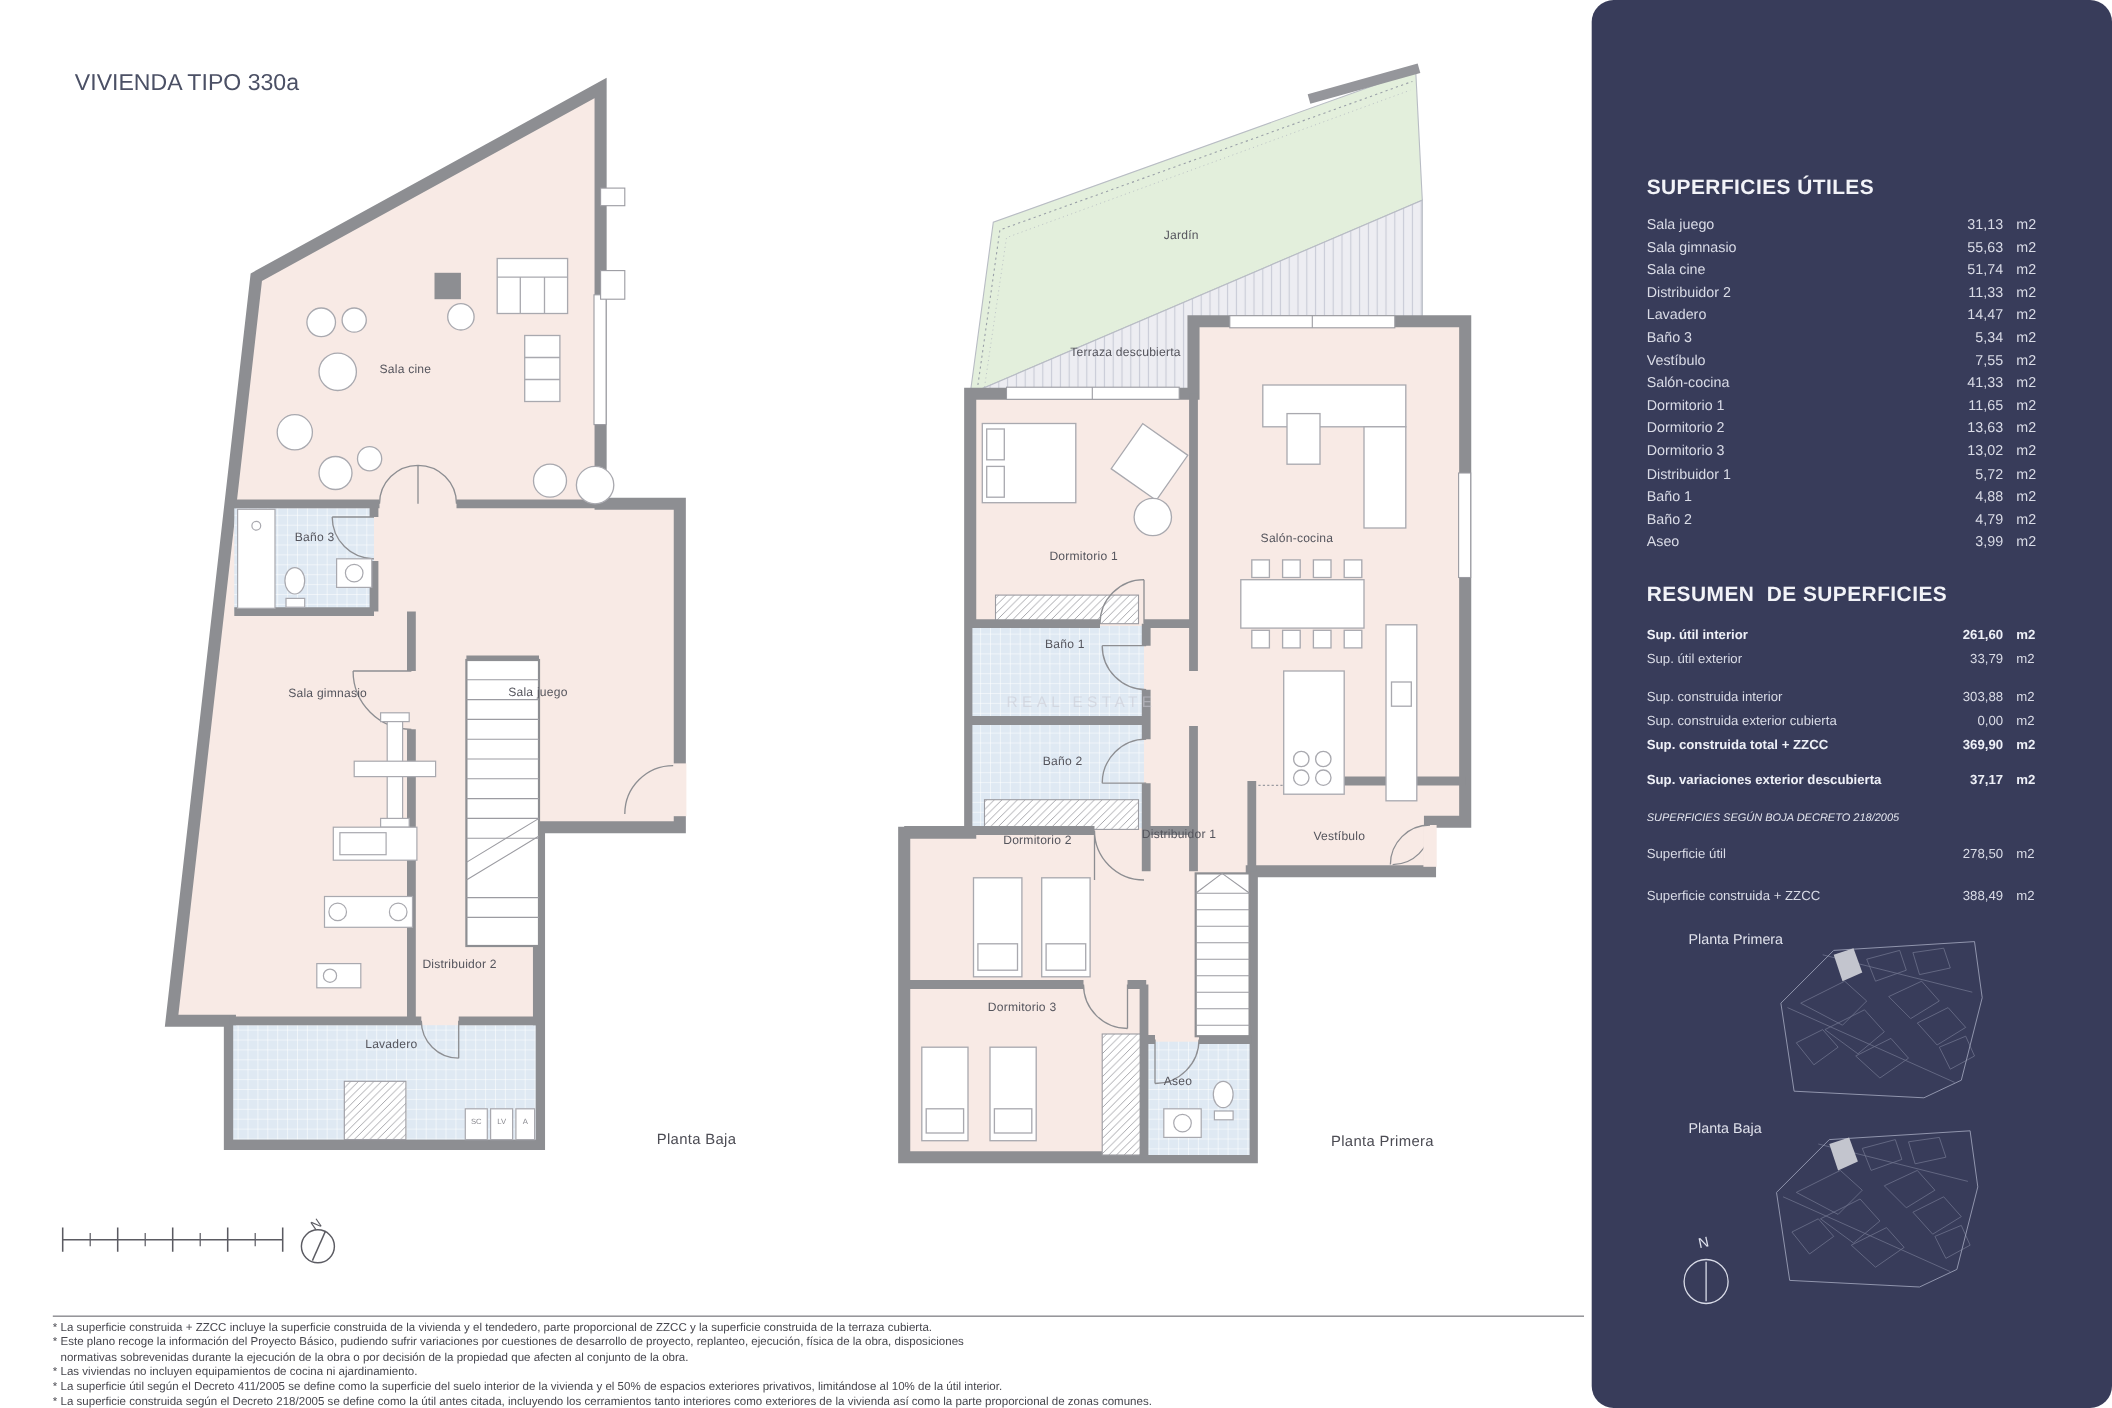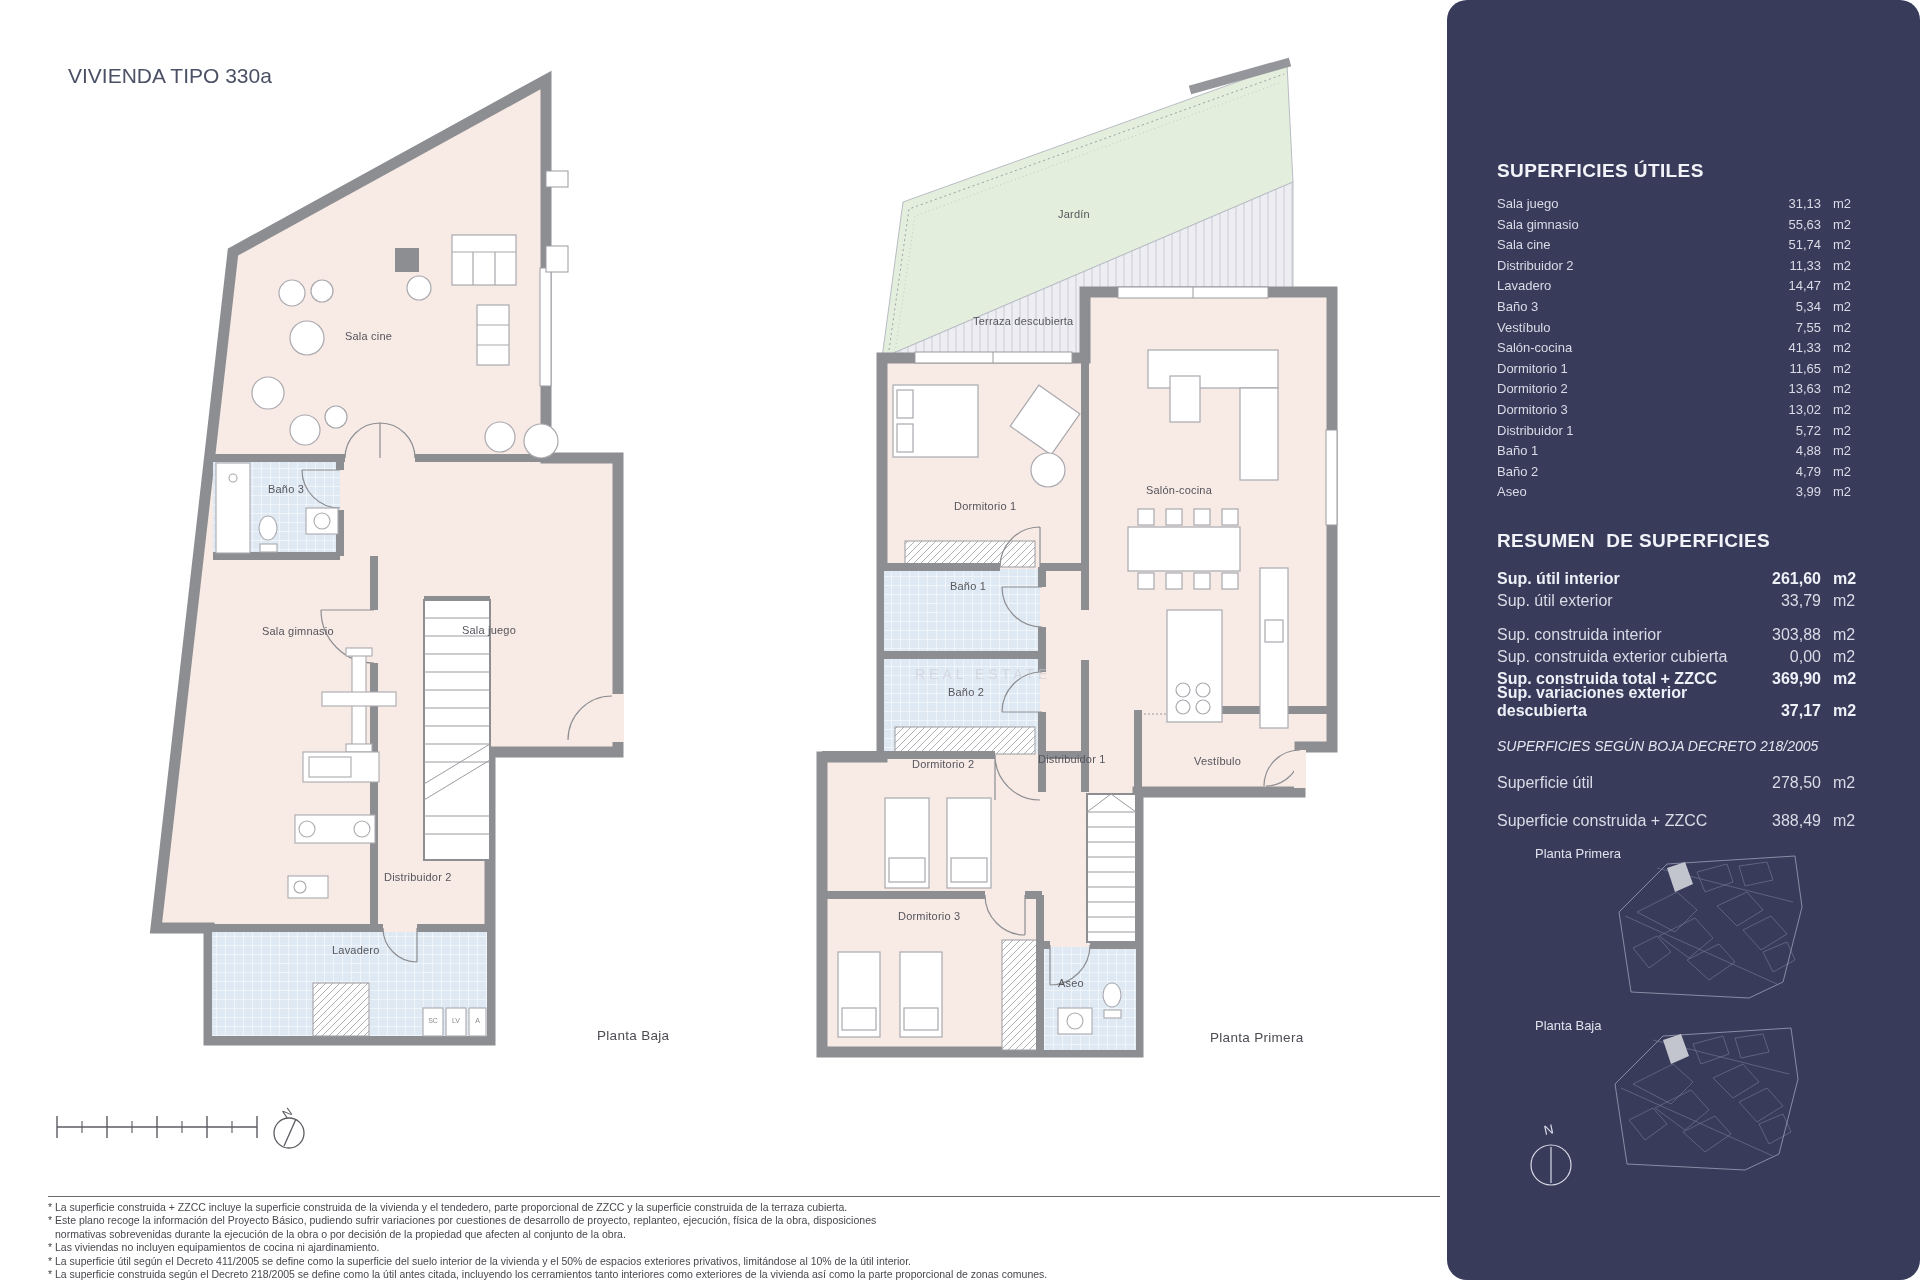--- a/index.html
+++ b/index.html
@@ -7,41 +7,41 @@
         font-family:"Liberation Sans",sans-serif;}
   
   .title{position:absolute;left:68px;top:26px;font-size:28px;font-weight:bold;
          color:#3d4156;letter-spacing:.5px;white-space:pre;}
   .subtitle{position:absolute;left:68px;top:64px;font-size:21px;color:#4b5065;white-space:pre;}
   
   .plansvg{position:absolute;left:0;top:0;}
   .roomlabel{position:absolute;font-size:11px;color:#55555d;letter-spacing:.2px;white-space:nowrap;}
   .applabel{position:absolute;font-size:7px;color:#8a8a90;text-align:center;}
   .caption{position:absolute;font-size:13.5px;color:#4c4c54;letter-spacing:.3px;white-space:nowrap;}
-  .watermark{position:absolute;left:915px;top:666px;font-size:14px;letter-spacing:4px;
+  .watermark{position:absolute;left:915px;top:630px;font-size:14px;letter-spacing:4px;
              color:#c9c9d2;opacity:.55;white-space:nowrap;}
   .north-main{position:absolute;left:283px;top:1106px;font-size:12px;color:#5b5b62;
               transform:rotate(-35deg);}
   
   .sidebar{position:absolute;left:1447px;top:0;width:473px;height:1280px;background:#383c5a;
            color:#d9dbe6;border-radius:20px;}
   .sidebar h2{font-size:19px;font-weight:bold;color:#f2f3f8;margin:0 0 14px 0;
               letter-spacing:.4px;white-space:pre;}
   .sidebar .sec{position:absolute;left:50px;width:360px;}
   .sec-su{top:160px;}
   .sec-res{top:530px;}
   .sec-boja{top:738px;}
   .srow{display:flex;align-items:baseline;height:20.6px;font-size:13px;}
-  .rrow{display:flex;align-items:flex-end;height:22px;font-size:16px;}
+  .rrow{display:flex;align-items:center;height:22px;font-size:12px;}
   .srow .lbl,.rrow .lbl{flex:1;}
   .srow .val,.rrow .val{width:56px;text-align:right;}
   .srow .unit,.rrow .unit{width:24px;margin-left:12px;}
   .bold{font-weight:bold;color:#eef0f7;}
   .spacer12{height:12px;} .spacer10{height:10px;} .spacer16{height:16px;}
-  .boja-title{font-size:14px;font-style:italic;color:#e3e5ee;margin:0 0 16px 0;white-space:pre;}
+  .boja-title{font-size:10px;font-style:italic;color:#e3e5ee;margin:0 0 16px 0;white-space:pre;}
   .mp-label{position:absolute;font-size:13px;color:#e0e2ec;white-space:nowrap;}
   .mp1-label{left:88px;top:846px;}
   .mp2-label{left:88px;top:1018px;}
   .north-side{position:absolute;left:97px;top:1122px;font-size:13px;color:#dfe2ee;
               transform:rotate(-12deg);}
   .sidesvg{position:absolute;left:0;top:0;}
   
   .rule{position:absolute;left:48px;top:1196px;width:1392px;height:1px;background:#6a6a70;}
   .footnotes{position:absolute;left:48px;top:1201px;width:1390px;font-size:10.5px;
              line-height:13.4px;color:#47474e;}

